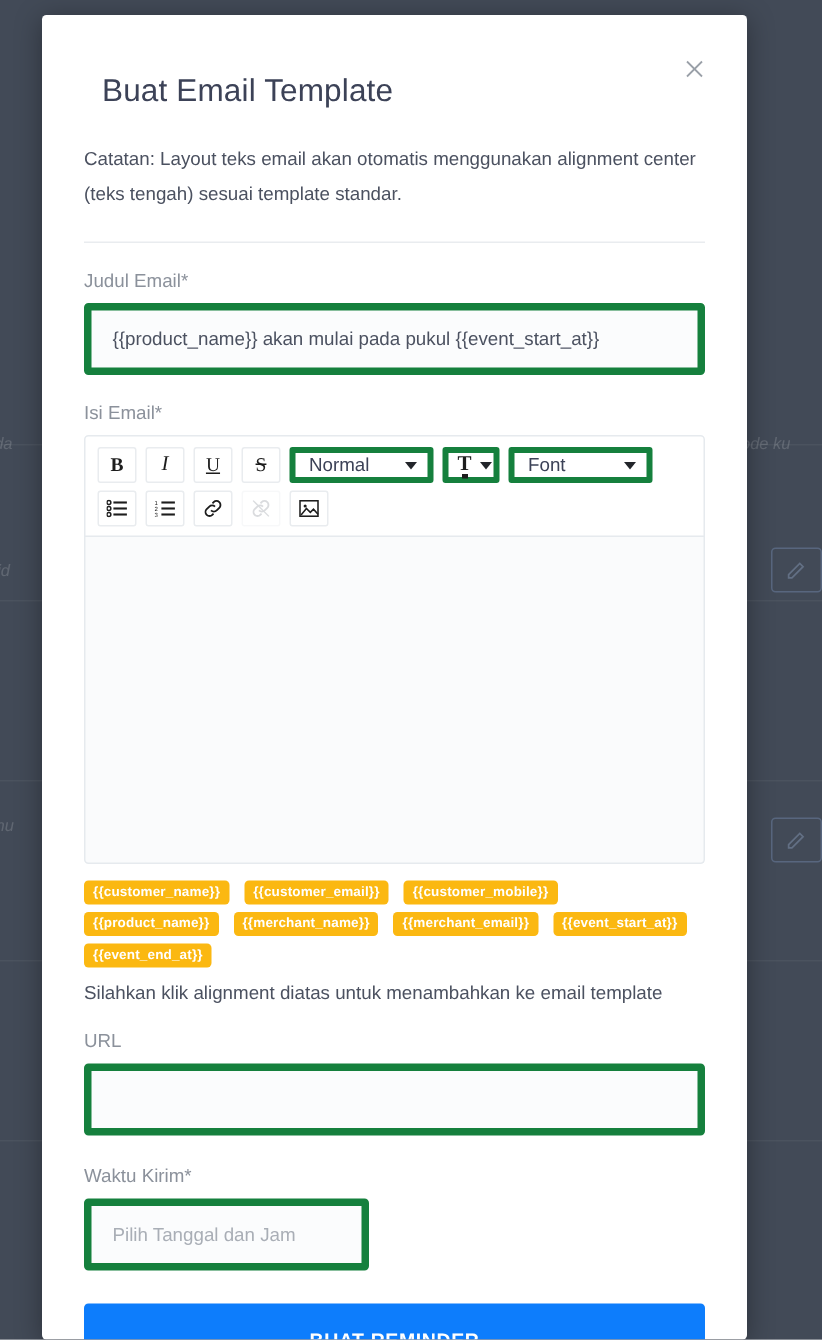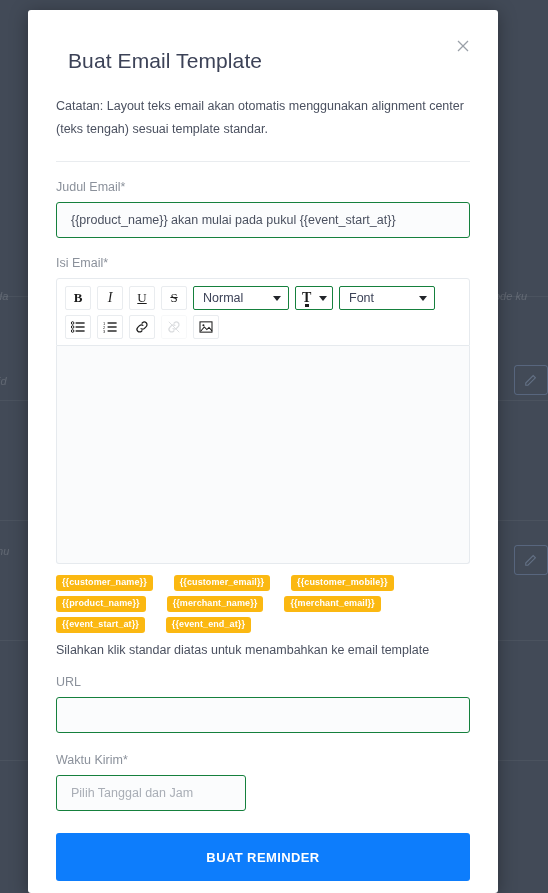--- a/index.html
+++ b/index.html
@@ -91,22 +91,22 @@
 
   .field-label {
     font-size: 12.5px;
     color: #8b919b;
     margin-top: 18px;
     margin-bottom: 8px;
   }
 
   .text-input {
     width: 100%;
-    height: 36px;
-    border: 1px solid #15803d;
+    height: 48px;
+    border: 5px solid #15803d;
     border-radius: 3px;
     background: #fbfcfd;
     font-family: "Liberation Sans", sans-serif;
     font-size: 12.5px;
     color: #4b5160;
     padding: 0 14px;
     outline: none;
   }
   .text-input::placeholder { color: #a9aeb6; }
 
@@ -133,21 +133,21 @@
     font-family: "Liberation Serif", serif;
   }
   .tb-btn.bold   { font-weight: 700; font-size: 13px; }
   .tb-btn.italic { font-style: italic; font-size: 14px; }
   .tb-btn.under  { text-decoration: underline; font-size: 13px; }
   .tb-btn.strike { text-decoration: line-through; font-size: 13px; }
   .tb-btn.disabled { opacity: .32; cursor: default; }
 
   .tb-select {
     height: 24px;
-    border: 1px solid #15803d;
+    border: 4px solid #15803d;
     border-radius: 2px;
     background: #fff;
     display: flex; align-items: center;
     justify-content: space-between;
     padding: 0 7px 0 9px;
     cursor: pointer;
     font-size: 12.5px;
     color: #3c4257;
     font-family: "Liberation Sans", sans-serif;
   }
@@ -183,21 +183,21 @@
     background: #fafbfc;
     height: 218px;
     border-radius: 0 0 3px 3px;
   }
 
   
   .chips {
     margin-top: 11px;
     display: flex;
     flex-wrap: wrap;
-    gap: 5px 21px;
+    gap: 5px 10px;
   }
   .chip {
     background: #fbb811;
     color: #ffffff;
     font-size: 9px;
     font-weight: 700;
     padding: 3px 6px 4px 6px;
     border-radius: 3px;
     cursor: pointer;
     letter-spacing: .1px;
@@ -352,21 +352,21 @@
       <span class="chip">{{customer_name}}</span>
       <span class="chip">{{customer_email}}</span>
       <span class="chip">{{customer_mobile}}</span>
       <span class="chip">{{product_name}}</span>
       <span class="chip">{{merchant_name}}</span>
       <span class="chip">{{merchant_email}}</span>
       <span class="chip">{{event_start_at}}</span>
       <span class="chip">{{event_end_at}}</span>
     </div>
 
-    <div class="chip-hint">Silahkan klik standar diatas untuk menambahkan ke email template</div>
+    <div class="chip-hint">Silahkan klik alignment diatas untuk menambahkan ke email template</div>
 
     
     <div class="field-label">URL</div>
     <input class="text-input" type="text" value="" style="">
 
     
     <div class="field-label" style="margin-top:20px;">Waktu Kirim*</div>
     <input class="text-input datetime-input" type="text" placeholder="Pilih Tanggal dan Jam" style="">
 
     <button class="submit-btn">BUAT REMINDER</button>

